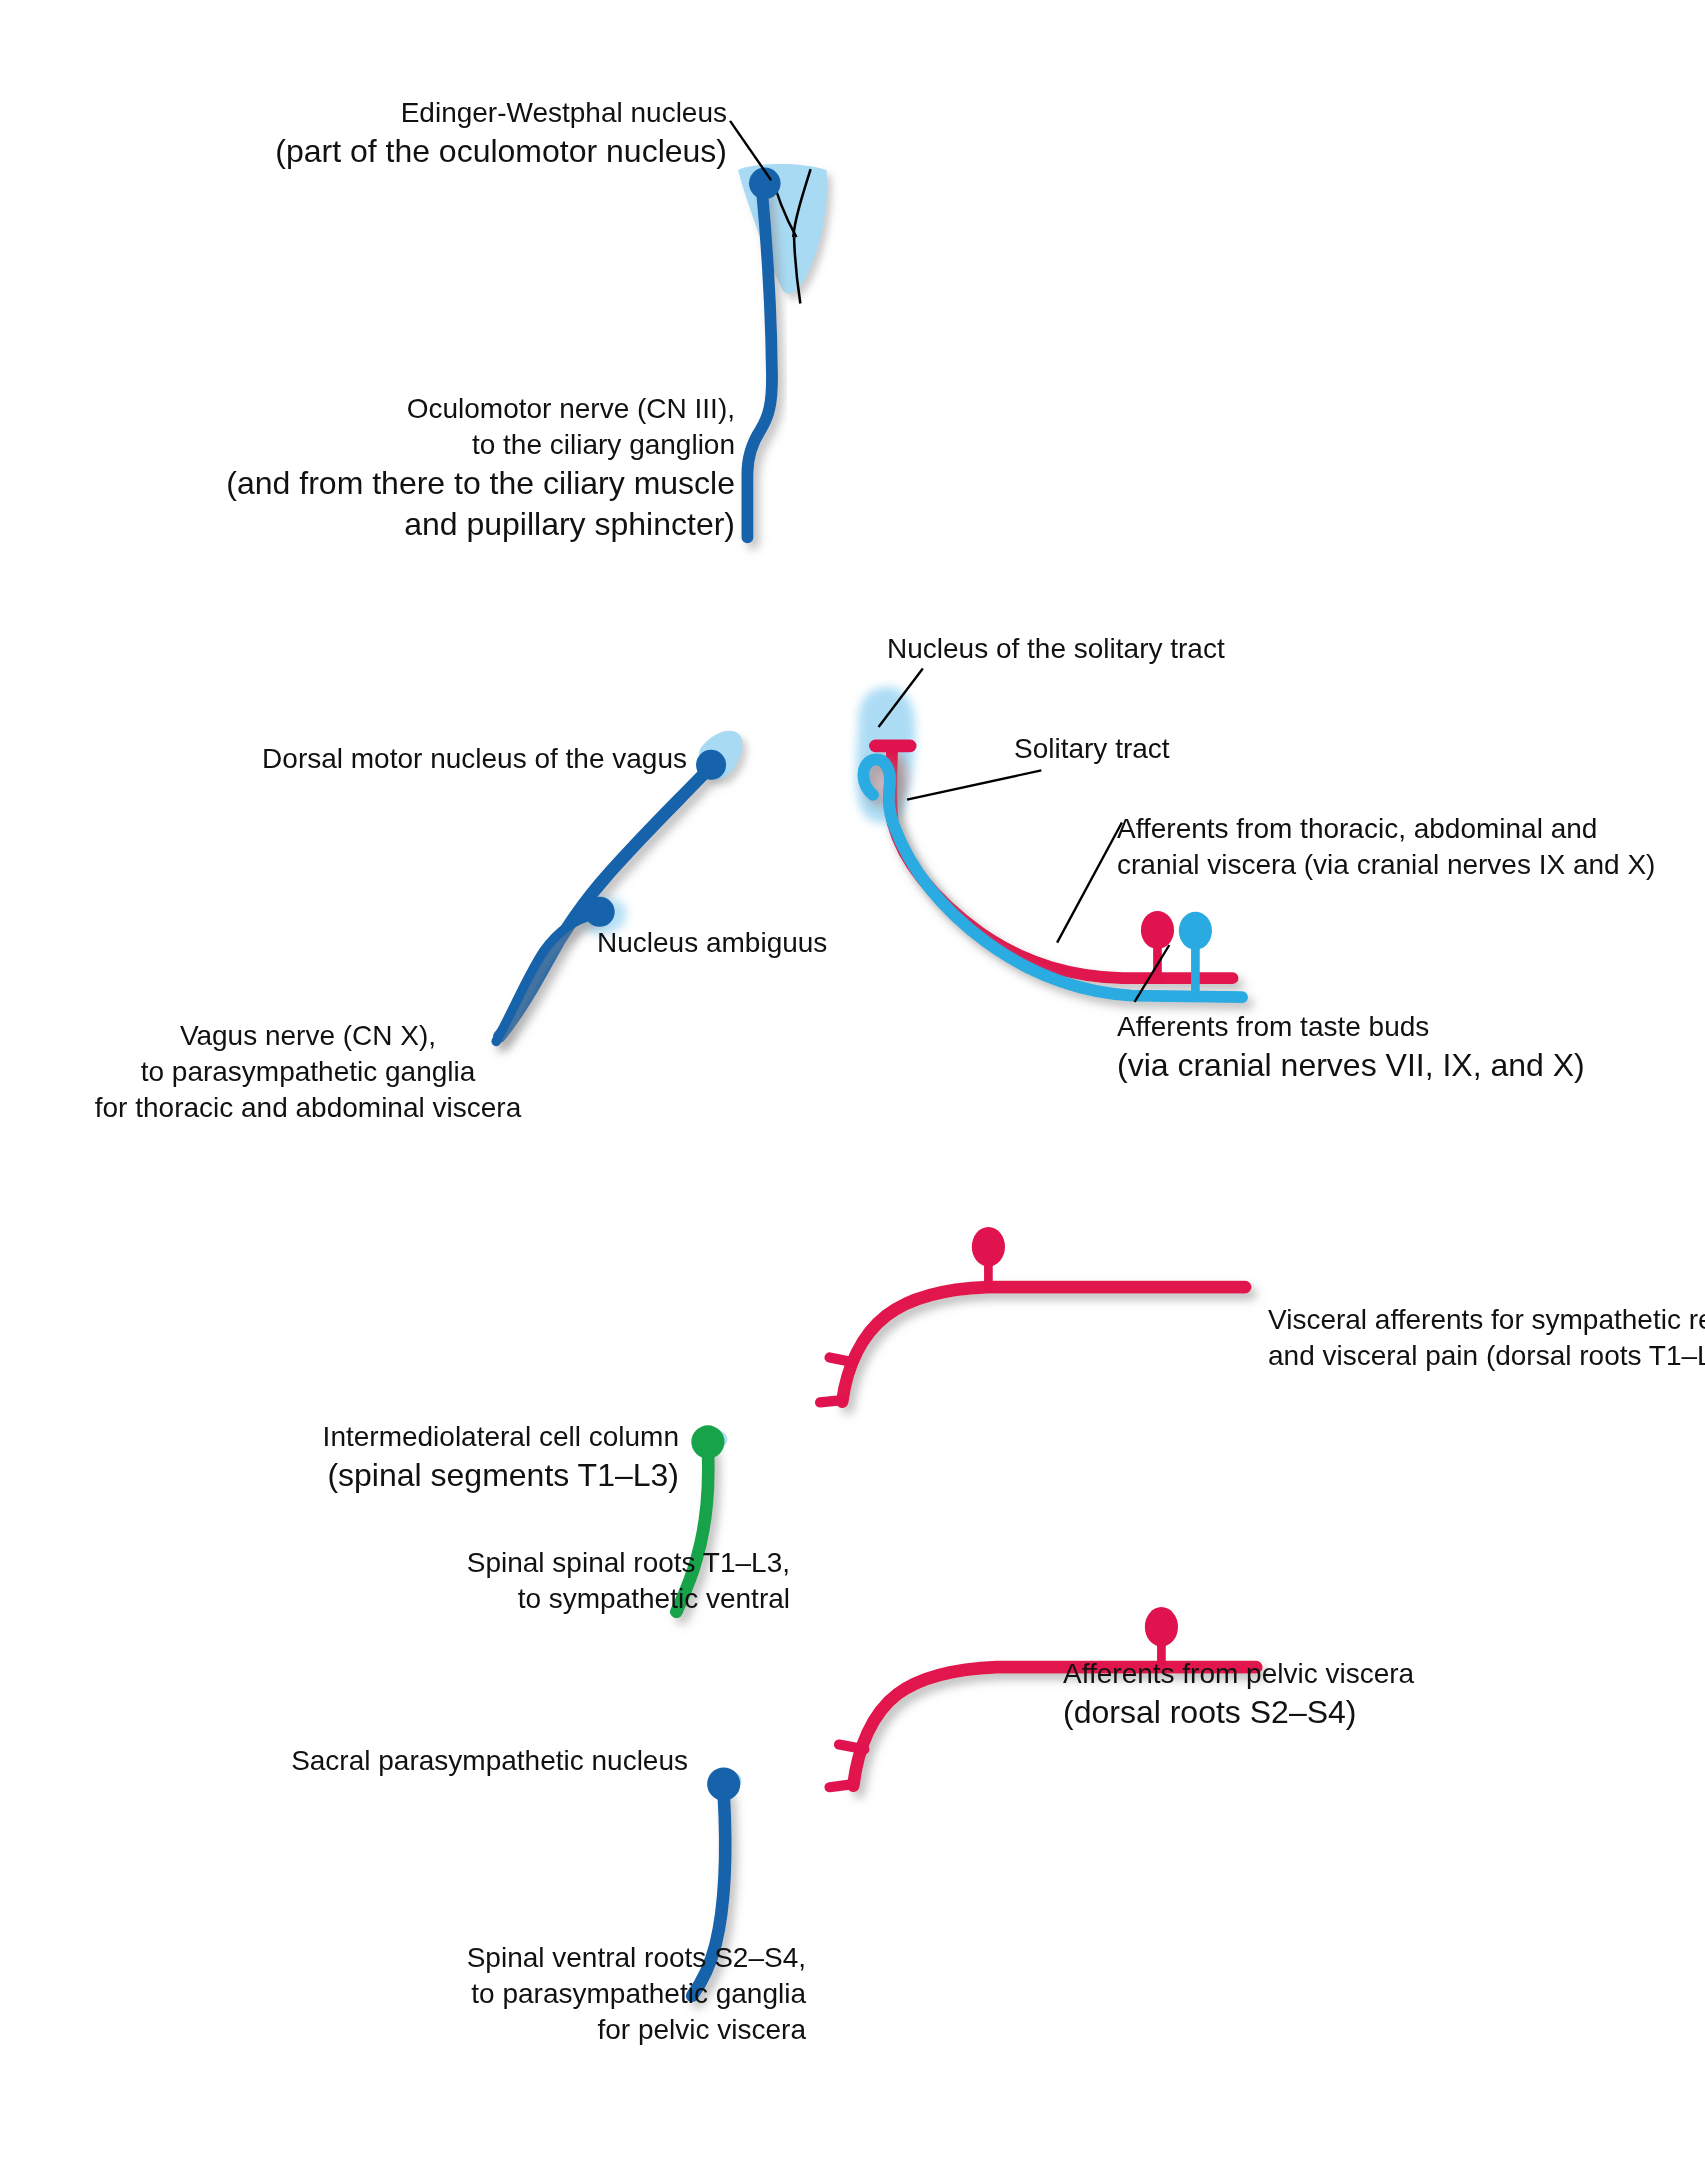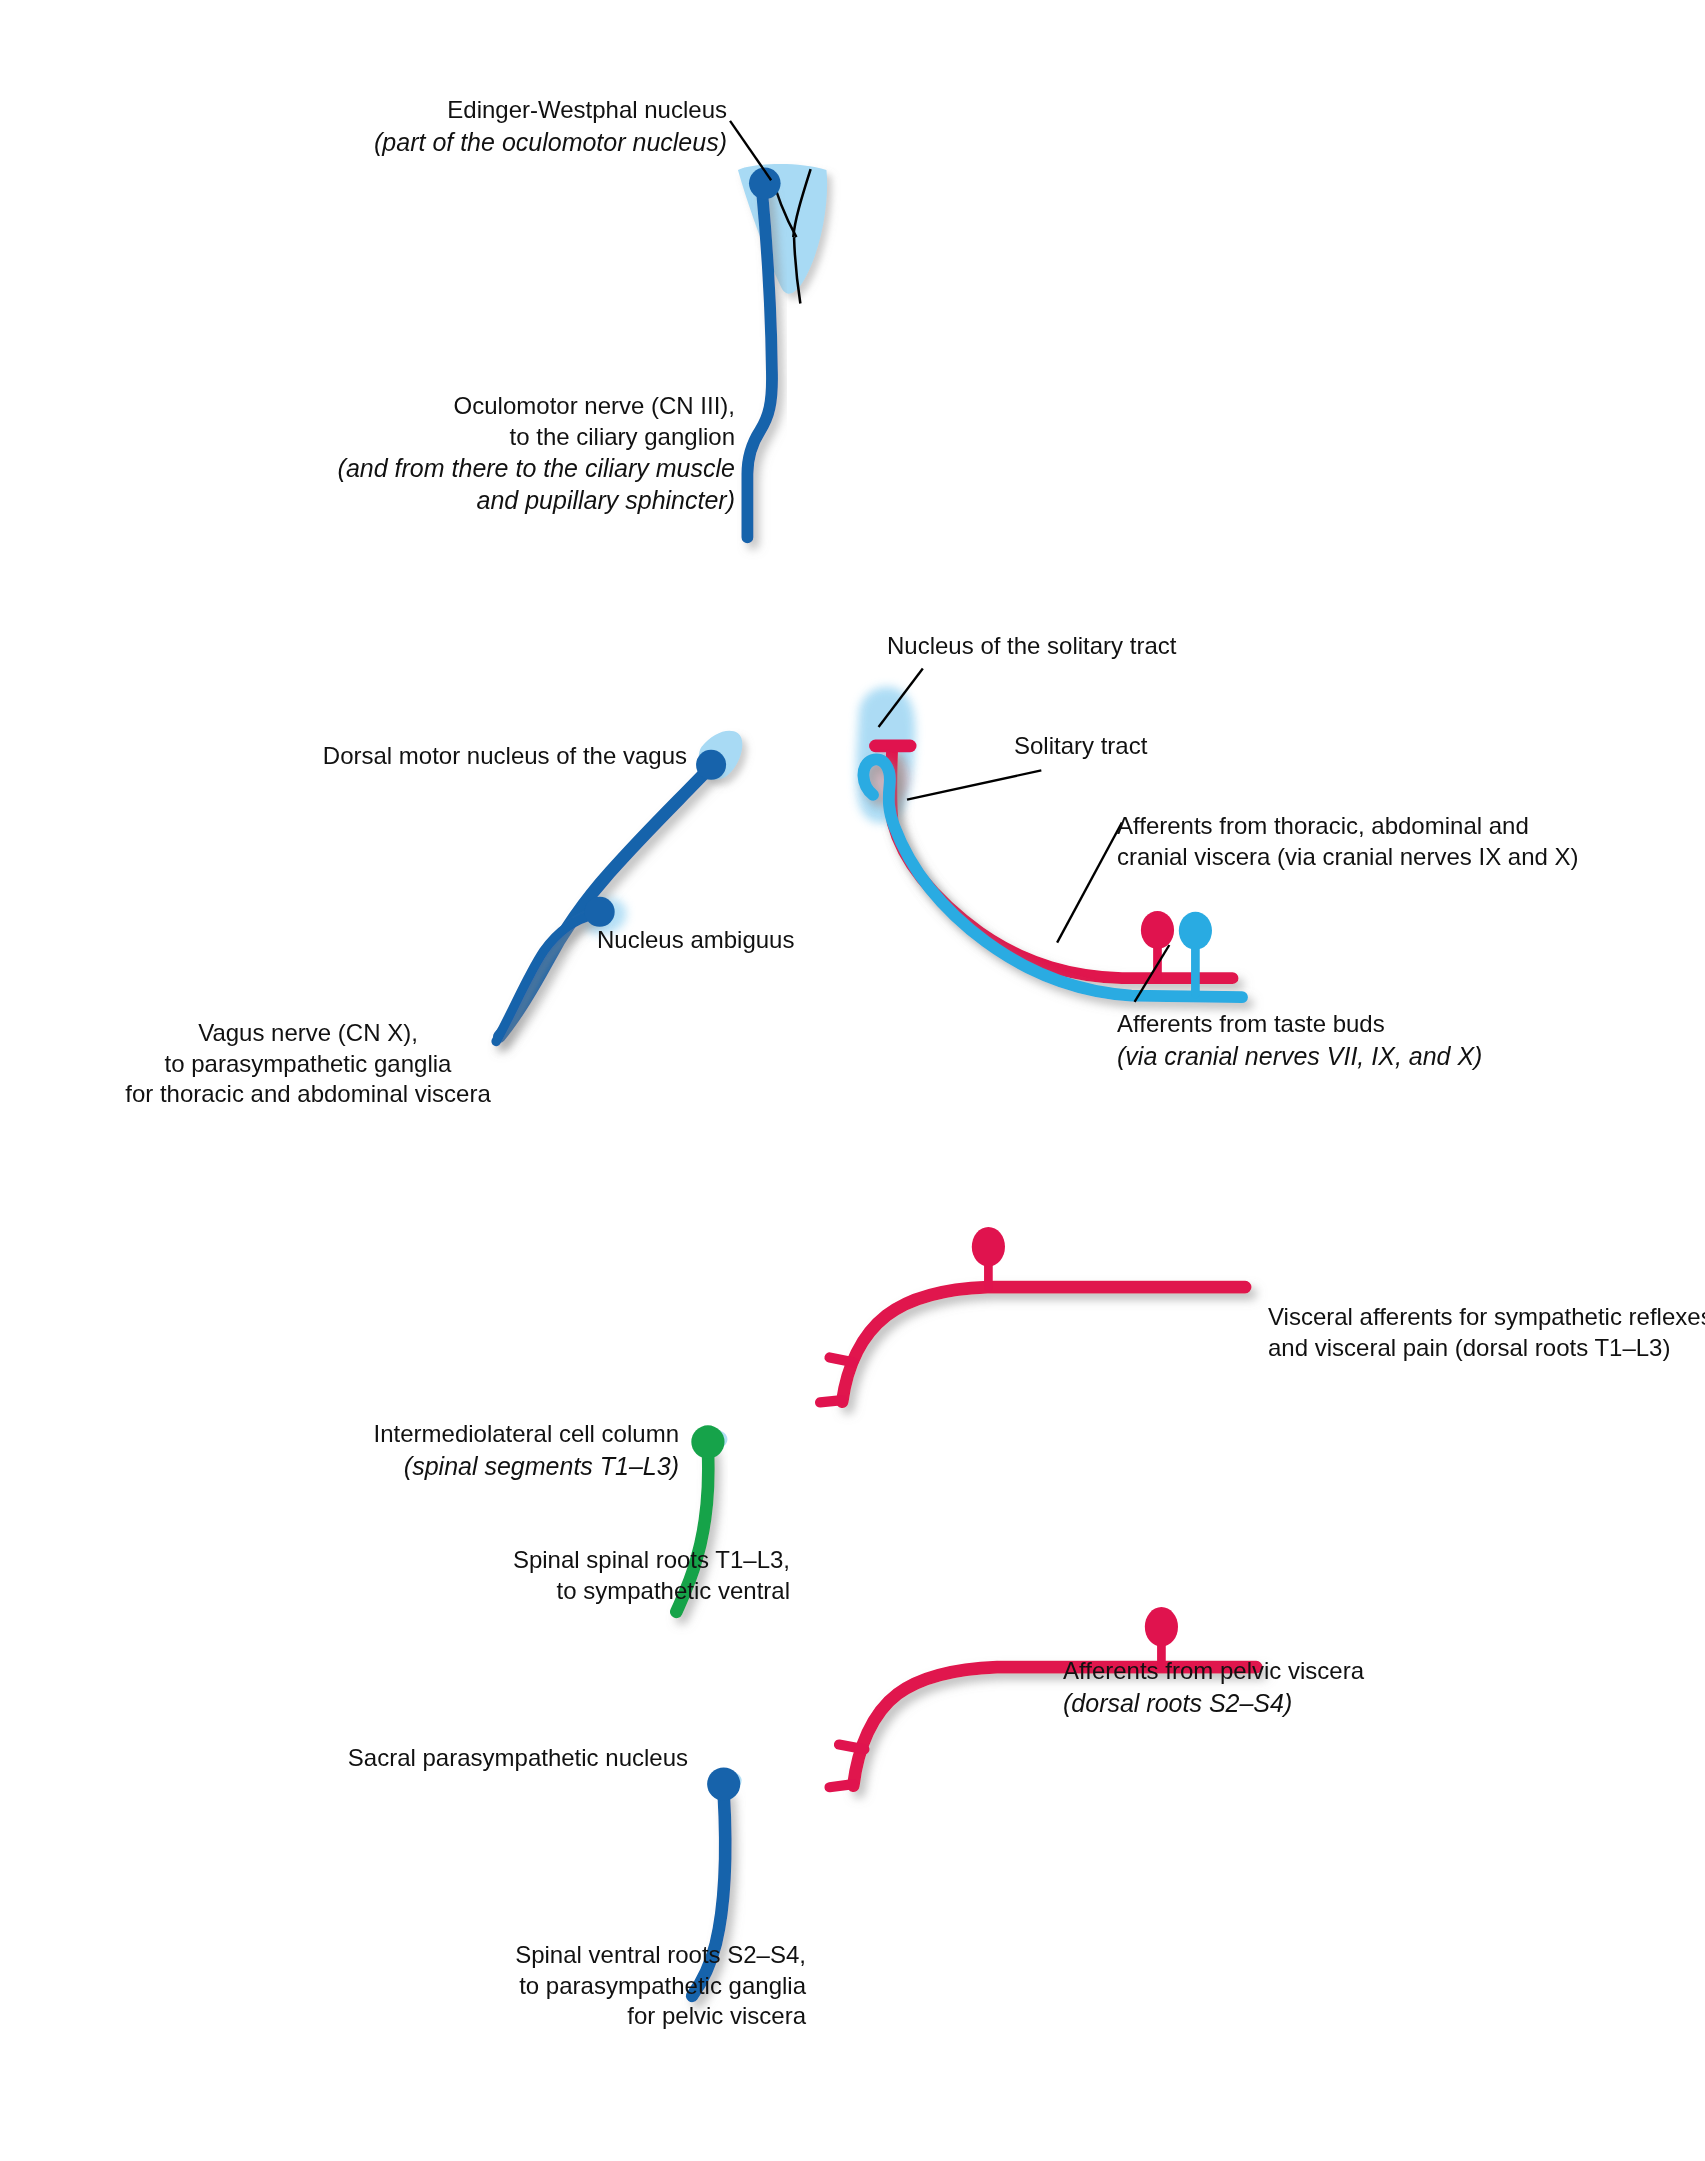--- a/index.html
+++ b/index.html
@@ -13,22 +13,22 @@
   #stage{position:absolute;inset:0;width:1705px;height:2161px;}
   svg#canvas{position:absolute;left:0;top:0;width:1705px;height:2161px;}
 
   .lbl{
     position:absolute;
     font-family:"Liberation Sans", sans-serif;
     color:#111111;
     line-height:1.28;
     white-space:nowrap;
   }
-  .lbl .l1{font-size:24px;display:block;}
-  .lbl .l2{font-size:25px;display:block;font-style:italic;}
+  .lbl .l1{font-size:28px;display:block;}
+  .lbl .l2{font-size:32px;display:block;}
   .lbl.right{text-align:right;}
   .lbl.left{text-align:left;}
   .lbl.center{text-align:center;}
 </style>
 </head>
 <body>
 
 <div id="stage">
 
 <svg id="canvas" viewBox="0 0 2158 2735">

